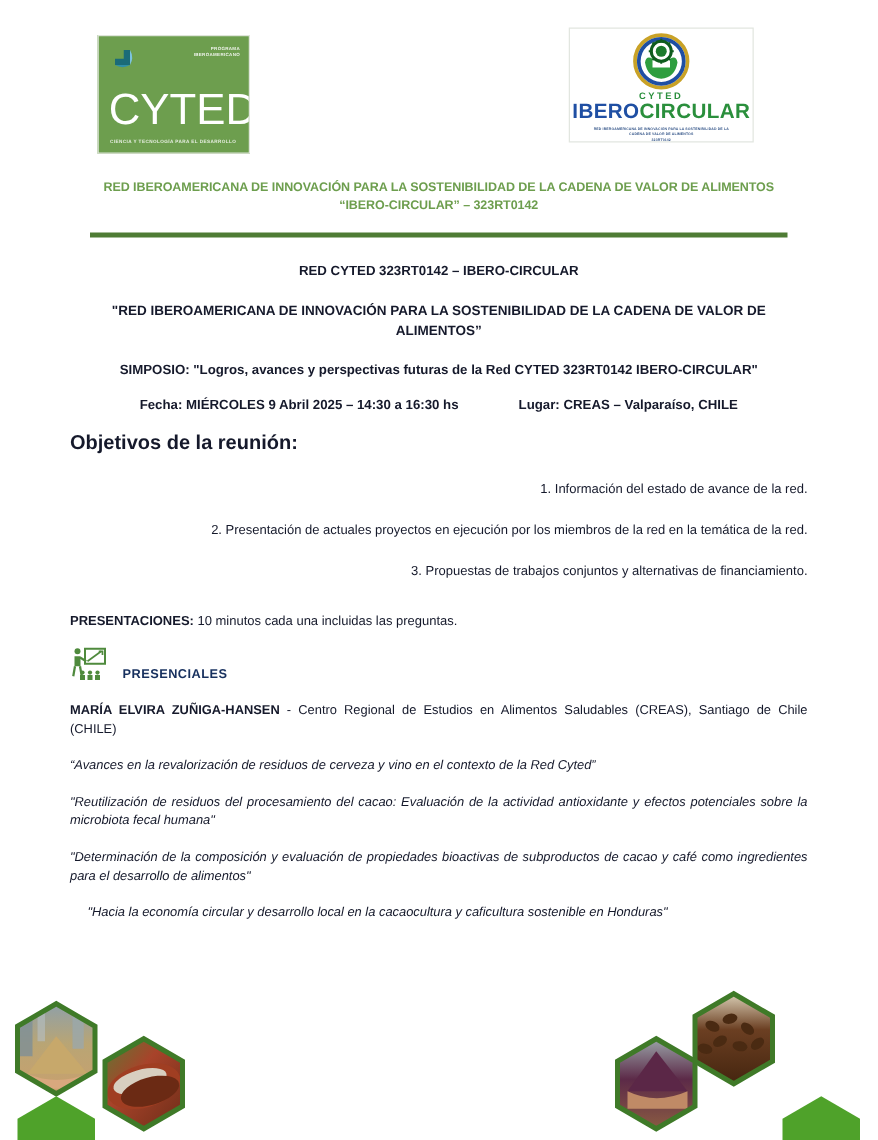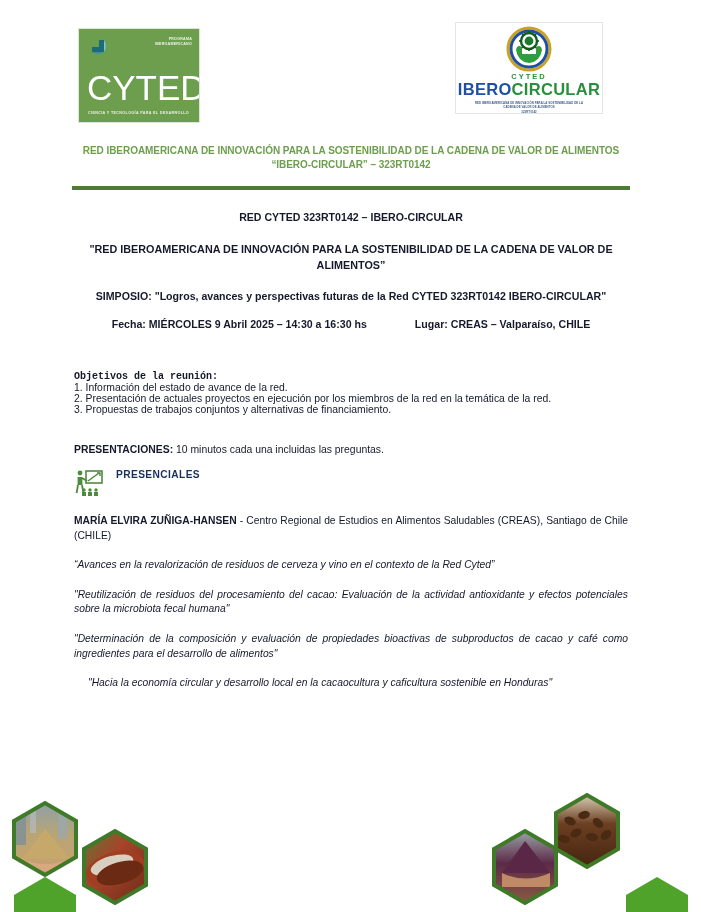--- a/index.html
+++ b/index.html
@@ -105,21 +105,21 @@
     letter-spacing: -0.05px;
   }
   .green-rule {
     width: 558px;
     height: 4px;
     background: #4f7c35;
     margin: 14px auto 0 auto;
   }
 
   
-  .content { padding: 0 74px; }
+  .content { padding: 0 56px; }
   .b { font-weight: bold; }
 
   .line-sub1 {
     font-size: 10.6px; font-weight: bold;
     text-align: center; margin-top: 21px;
   }
   .line-sub2 {
     font-size: 10.8px; font-weight: bold;
     text-align: center; margin-top: 18px;
     line-height: 1.5;
@@ -129,36 +129,36 @@
     font-size: 10.6px; font-weight: bold;
     text-align: center; margin-top: 17px;
   }
   .line-fecha {
     font-size: 10.6px; font-weight: bold;
     text-align: center; margin-top: 16px;
   }
   .fecha-gap { display: inline-block; width: 48px; }
 
   .obj-head {
-    font-size: 10px; font-weight: bold;
-    margin-top: 41px;
-    font-family: Liberation Mono, monospace;
+    font-size: 16px; font-weight: bold;
+    margin-top: 16px;
   }
   .obj-item {
     font-size: 10.4px;
-    margin-top: 0;
+    margin-top: 22px;
+    text-align: right;
   }
   .pres-note {
     font-size: 10.4px;
     margin-top: 29px;
   }
   .pres-note .lead { font-weight: bold; }
 
   .presenciales-row {
-    display: flex; align-items: flex-start;
+    display: flex; align-items: flex-end;
     margin-top: 14px;
   }
   .pres-icon { width: 30px; height: 28px; flex: 0 0 30px; }
   .pres-label {
     font-size: 10.2px; font-weight: bold;
     color: #17305e; letter-spacing: 0.4px;
     margin-left: 12px;
   }
 
   .speaker {

